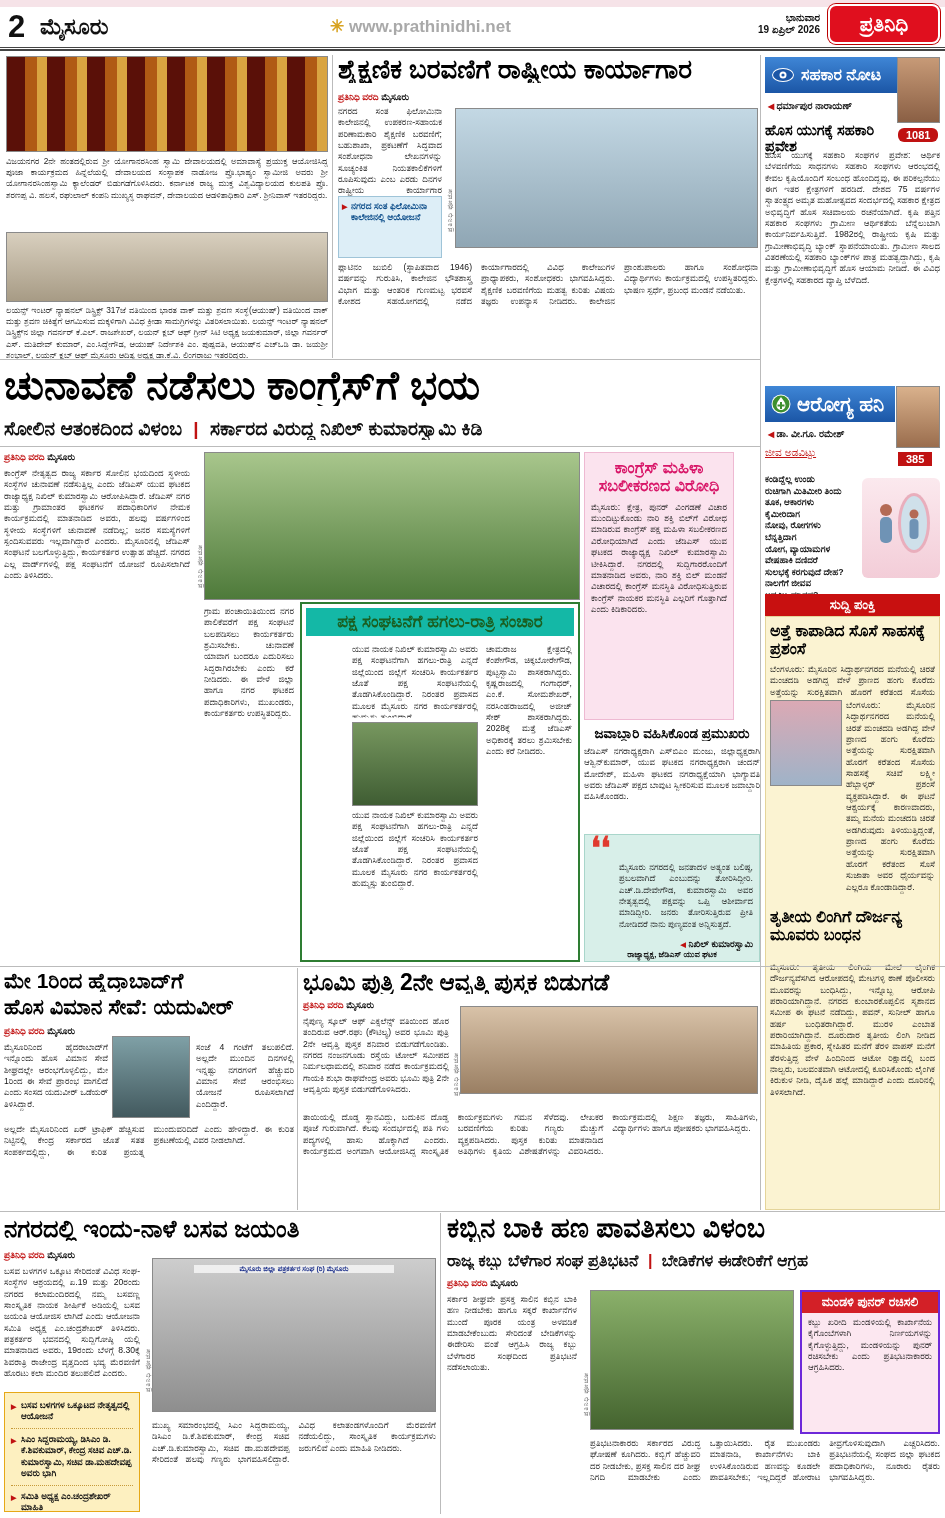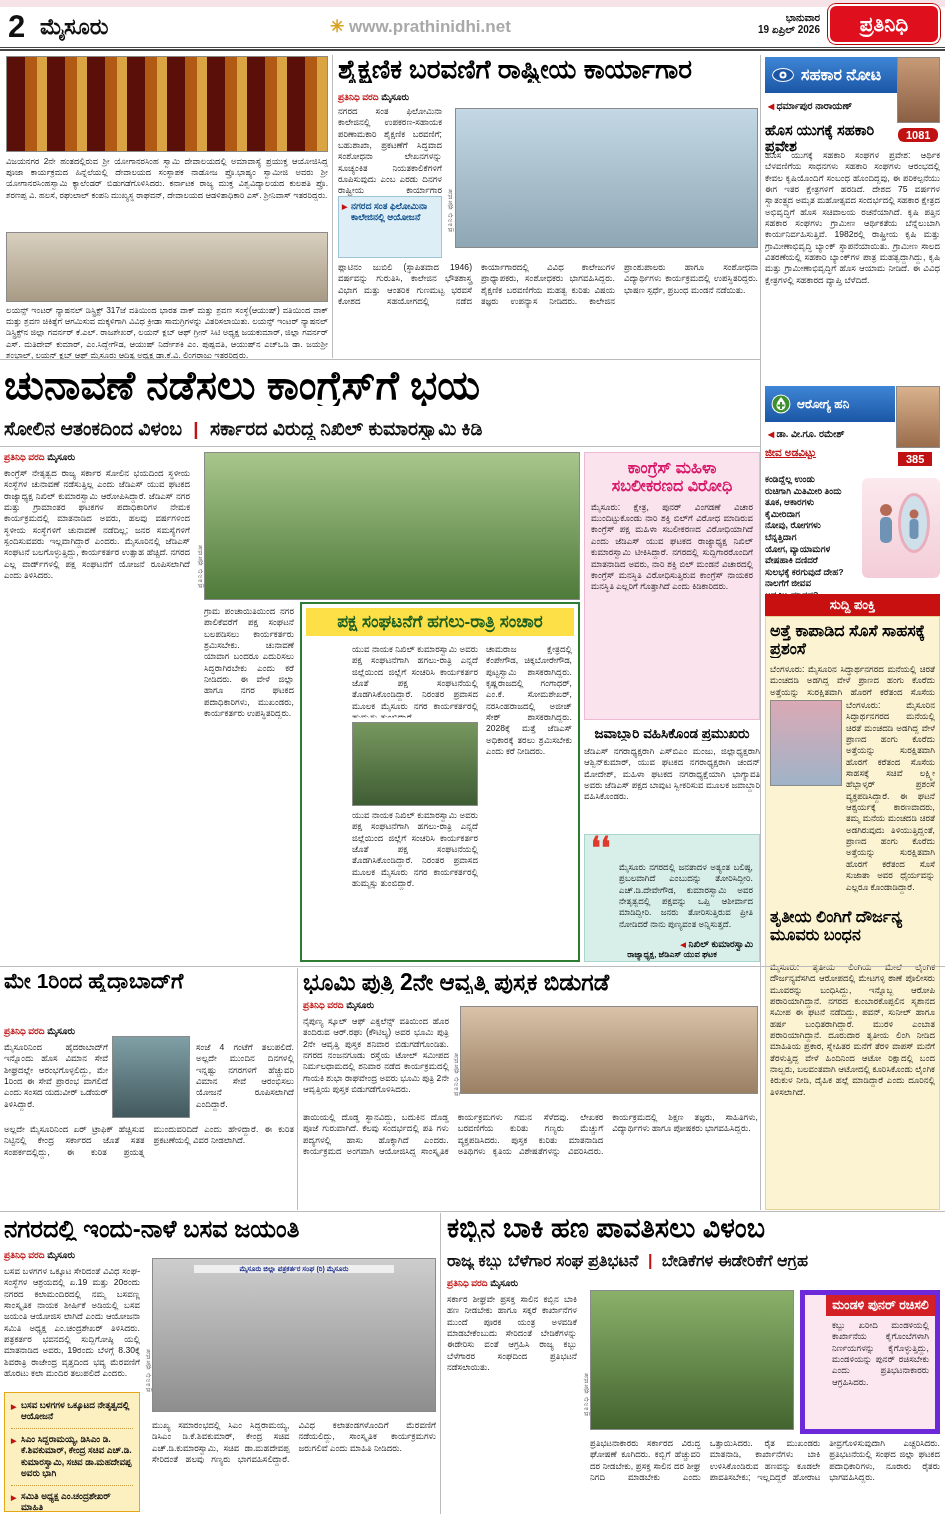--- a/index.html
+++ b/index.html
@@ -83,34 +83,34 @@
         <circle cx="12" cy="8" r="1.6" fill="#1b56a6"></circle>
     </svg>
     <span>ಸಹಕಾರ ನೋಟ</span>
   </div>
   <div class="abs photo" style="left:897px;top:57px;width:43px;height:66px;background:linear-gradient(#c79a77,#8a5f44);"></div>
   <div class="abs authline" style="left:768px;top:100px;">ಧರ್ಮಾಪುರ ನಾರಾಯಣ್</div>
   <div class="abs badge" style="left:898px;top:128px;border-radius:6px;">1081</div>
   <div class="abs hlwrap" style="left:765px;top:122px;width:128px;font-size:14.5px;white-space:normal;">ಹೊಸ ಯುಗಕ್ಕೆ ಸಹಕಾರಿ ಪ್ರವೇಶ</div>
   <div class="abs body" style="left:765px;top:150px;width:175px;height:230px;">ಹೊಸ ಯುಗಕ್ಕೆ ಸಹಕಾರಿ ಸಂಘಗಳ ಪ್ರವೇಶ: ಆರ್ಥಿಕ ಬೆಳವಣಿಗೆಯ ಸಾಧನಗಳು ಸಹಕಾರಿ ಸಂಘಗಳು ಆರಂಭದಲ್ಲಿ ಕೇವಲ ಕೃಷಿಯೊಂದಿಗೆ ಸಂಬಂಧ ಹೊಂದಿದ್ದವು, ಈ ಪರಿಕಲ್ಪನೆಯು ಈಗ ಇತರ ಕ್ಷೇತ್ರಗಳಿಗೆ ಹರಡಿದೆ. ದೇಶದ 75 ವರ್ಷಗಳ ಸ್ವಾತಂತ್ರ್ಯದ ಅಮೃತ ಮಹೋತ್ಸವದ ಸಂದರ್ಭದಲ್ಲಿ ಸಹಕಾರ ಕ್ಷೇತ್ರದ ಅಭಿವೃದ್ಧಿಗೆ ಹೊಸ ಸಚಿವಾಲಯ ರಚನೆಯಾಗಿದೆ. ಕೃಷಿ ಪತ್ತಿನ ಸಹಕಾರ ಸಂಘಗಳು ಗ್ರಾಮೀಣ ಆರ್ಥಿಕತೆಯ ಬೆನ್ನೆಲುಬಾಗಿ ಕಾರ್ಯನಿರ್ವಹಿಸುತ್ತಿವೆ. 1982ರಲ್ಲಿ ರಾಷ್ಟ್ರೀಯ ಕೃಷಿ ಮತ್ತು ಗ್ರಾಮೀಣಾಭಿವೃದ್ಧಿ ಬ್ಯಾಂಕ್ ಸ್ಥಾಪನೆಯಾಯಿತು. ಗ್ರಾಮೀಣ ಸಾಲದ ವಿತರಣೆಯಲ್ಲಿ ಸಹಕಾರಿ ಬ್ಯಾಂಕ್‌ಗಳ ಪಾತ್ರ ಮಹತ್ವದ್ದಾಗಿದ್ದು, ಕೃಷಿ ಮತ್ತು ಗ್ರಾಮೀಣಾಭಿವೃದ್ಧಿಗೆ ಹೊಸ ಆಯಾಮ ನೀಡಿದೆ. ಈ ವಿವಿಧ ಕ್ಷೇತ್ರಗಳಲ್ಲಿ ಸಹಕಾರದ ವ್ಯಾಪ್ತಿ ಬೆಳೆದಿದೆ.</div>
 
-  <div class="abs secbar" style="left:765px;top:386px;width:130px;height:36px;font-size:12px;">
+  <div class="abs secbar" style="left:765px;top:386px;width:130px;height:36px;font-size:20px;">
     <svg width="20" height="22" viewBox="0 0 20 22">
       <circle cx="10" cy="11" r="9.5" fill="#fff"></circle>
         <circle cx="10" cy="11" r="8.5" fill="#3d8f2f"></circle>
       <path d="M10 4 C13 8 14.5 10 14.5 12.5 A4.5 4.5 0 0 1 5.5 12.5 C5.5 10 7 8 10 4Z" fill="#fff"></path>
       <rect x="9" y="9" width="2" height="7" fill="#3d8f2f"></rect>
         <rect x="6.5" y="11.5" width="7" height="2" fill="#3d8f2f"></rect>
     </svg>
     <span>ಆರೋಗ್ಯ ಹನಿ</span>
   </div>
   <div class="abs photo" style="left:896px;top:386px;width:44px;height:62px;background:linear-gradient(#d9b18c,#9a6d4d);"></div>
   <div class="abs authline" style="left:768px;top:428px;">ಡಾ. ವೀ.ಗೂ. ರಮೇಶ್</div>
   <div class="abs badge" style="left:898px;top:452px;text-align:center;">385</div>
-  <div class="abs" style="left:765px;top:446px;font-size:10.5px;font-weight:700;color:#c01212;text-decoration:underline;">ಜೀವ ಅಡವಿಟ್ಟು</div>
+  <div class="abs" style="left:765px;top:446px;font-size:10.5px;font-weight:400;color:#c01212;text-decoration:underline;">ಜೀವ ಅಡವಿಟ್ಟು</div>
   <div class="abs body pre" style="left:765px;top:462px;width:105px;height:130px;font-size:8.8px;font-weight:600;text-align:left;margin-top:12px;">ಕಂಡಿದ್ದೆಲ್ಲ ಉಂಡು
 ರುಚಿಗಾಗಿ ಮಿತಿಮೀರಿ ತಿಂದು
 ತೂಕ, ಆಕಾರಗಳು
 ಕೈಮೀರಿದಾಗ
 ನೋವು, ರೋಗಗಳು
 ಬೆನ್ನತ್ತಿದಾಗ
 ಯೋಗ, ವ್ಯಾಯಾಮಗಳ
 ವೇಷಹಾಕಿ ದಣಿದರೆ
 ಸುಲಭಕ್ಕೆ ಕರಗುವುದೆ ದೇಹ?
 ನಾಲಗೆಗೆ ಜೀವವ
@@ -148,53 +148,54 @@
     <span>ಮೈಸೂರು</span>
   </div>
   <div class="abs body" style="left:4px;top:468px;width:186px;height:494px;">ಕಾಂಗ್ರೆಸ್ ನೇತೃತ್ವದ ರಾಜ್ಯ ಸರ್ಕಾರ ಸೋಲಿನ ಭಯದಿಂದ ಸ್ಥಳೀಯ ಸಂಸ್ಥೆಗಳ ಚುನಾವಣೆ ನಡೆಸುತ್ತಿಲ್ಲ ಎಂದು ಜೆಡಿಎಸ್ ಯುವ ಘಟಕದ ರಾಜ್ಯಾಧ್ಯಕ್ಷ ನಿಖಿಲ್ ಕುಮಾರಸ್ವಾಮಿ ಆರೋಪಿಸಿದ್ದಾರೆ. ಜೆಡಿಎಸ್ ನಗರ ಮತ್ತು ಗ್ರಾಮಾಂತರ ಘಟಕಗಳ ಪದಾಧಿಕಾರಿಗಳ ನೇಮಕ ಕಾರ್ಯಕ್ರಮದಲ್ಲಿ ಮಾತನಾಡಿದ ಅವರು, ಹಲವು ವರ್ಷಗಳಿಂದ ಸ್ಥಳೀಯ ಸಂಸ್ಥೆಗಳಿಗೆ ಚುನಾವಣೆ ನಡೆದಿಲ್ಲ; ಜನರ ಸಮಸ್ಯೆಗಳಿಗೆ ಸ್ಪಂದಿಸುವವರು ಇಲ್ಲವಾಗಿದ್ದಾರೆ ಎಂದರು. ಮೈಸೂರಿನಲ್ಲಿ ಜೆಡಿಎಸ್ ಸಂಘಟನೆ ಬಲಗೊಳ್ಳುತ್ತಿದ್ದು, ಕಾರ್ಯಕರ್ತರ ಉತ್ಸಾಹ ಹೆಚ್ಚಿದೆ. ನಗರದ ಎಲ್ಲ ವಾರ್ಡ್‌ಗಳಲ್ಲಿ ಪಕ್ಷ ಸಂಘಟನೆಗೆ ಯೋಜನೆ ರೂಪಿಸಲಾಗಿದೆ ಎಂದು ತಿಳಿಸಿದರು.</div>
 
   <div class="abs vcredit" style="left:196px;top:458px;height:130px;">ಪ್ರತಿನಿಧಿ ಫೋಟೋ</div>
   <div class="abs photo" style="left:204px;top:452px;width:376px;height:148px;background:linear-gradient(#a8c68c,#4e7a3a);"></div>
 
   <div class="abs body" style="left:204px;top:606px;width:90px;height:356px;">ಗ್ರಾಮ ಪಂಚಾಯಿತಿಯಿಂದ ನಗರ ಪಾಲಿಕೆವರೆಗೆ ಪಕ್ಷ ಸಂಘಟನೆ ಬಲಪಡಿಸಲು ಕಾರ್ಯಕರ್ತರು ಶ್ರಮಿಸಬೇಕು. ಚುನಾವಣೆ ಯಾವಾಗ ಬಂದರೂ ಎದುರಿಸಲು ಸಿದ್ಧರಾಗಿರಬೇಕು ಎಂದು ಕರೆ ನೀಡಿದರು. ಈ ವೇಳೆ ಜಿಲ್ಲಾ ಹಾಗೂ ನಗರ ಘಟಕದ ಪದಾಧಿಕಾರಿಗಳು, ಮುಖಂಡರು, ಕಾರ್ಯಕರ್ತರು ಉಪಸ್ಥಿತರಿದ್ದರು.</div>
 
   <div class="abs" style="left:300px;top:602px;width:280px;height:360px;border:2px solid #2e7d32;box-sizing:border-box;background:#fff;">
-    <div style="margin:4px;background:#fde047;color:#1b5e20;font-weight:800;font-size:17px;text-align:center;
+    <div style="margin:4px;background:#14b8a6;color:#1b5e20;font-weight:800;font-size:17px;text-align:center;
          padding:4px 2px;overflow:hidden;white-space:nowrap;">ಪಕ್ಷ ಸಂಘಟನೆಗೆ ಹಗಲು-ರಾತ್ರಿ ಸಂಚಾರ</div>
     <div style="display:flex;gap:8px;padding:4px 6px;margin-left:44px;">
       <div style="width:128px;">
         <div class="body" style="height:74px;">ಯುವ ನಾಯಕ ನಿಖಿಲ್ ಕುಮಾರಸ್ವಾಮಿ ಅವರು ಪಕ್ಷ ಸಂಘಟನೆಗಾಗಿ ಹಗಲು-ರಾತ್ರಿ ಎನ್ನದೆ ಜಿಲ್ಲೆಯಿಂದ ಜಿಲ್ಲೆಗೆ ಸಂಚರಿಸಿ ಕಾರ್ಯಕರ್ತರ ಜೊತೆ ಪಕ್ಷ ಸಂಘಟನೆಯಲ್ಲಿ ತೊಡಗಿಸಿಕೊಂಡಿದ್ದಾರೆ. ನಿರಂತರ ಪ್ರವಾಸದ ಮೂಲಕ ಮೈಸೂರು ನಗರ ಕಾರ್ಯಕರ್ತರಲ್ಲಿ ಹುಮ್ಮಸ್ಸು ತುಂಬಿದ್ದಾರೆ.</div>
         <div class="photo" style="width:126px;height:84px;margin-top:4px;background:linear-gradient(#77975f,#3f5d33);"></div>
         <div class="body" style="height:120px;margin-top:4px;">ಯುವ ನಾಯಕ ನಿಖಿಲ್ ಕುಮಾರಸ್ವಾಮಿ ಅವರು ಪಕ್ಷ ಸಂಘಟನೆಗಾಗಿ ಹಗಲು-ರಾತ್ರಿ ಎನ್ನದೆ ಜಿಲ್ಲೆಯಿಂದ ಜಿಲ್ಲೆಗೆ ಸಂಚರಿಸಿ ಕಾರ್ಯಕರ್ತರ ಜೊತೆ ಪಕ್ಷ ಸಂಘಟನೆಯಲ್ಲಿ ತೊಡಗಿಸಿಕೊಂಡಿದ್ದಾರೆ. ನಿರಂತರ ಪ್ರವಾಸದ ಮೂಲಕ ಮೈಸೂರು ನಗರ ಕಾರ್ಯಕರ್ತರಲ್ಲಿ ಹುಮ್ಮಸ್ಸು ತುಂಬಿದ್ದಾರೆ.</div>
       </div>
       <div class="body" style="width:128px;height:300px;">ಚಾಮರಾಜ ಕ್ಷೇತ್ರದಲ್ಲಿ ಕೆಂಪೇಗೌಡ, ಚಿಕ್ಕಬೋರೇಗೌಡ, ಪುಟ್ಟಸ್ವಾಮಿ ಶಾಸಕರಾಗಿದ್ದರು. ಕೃಷ್ಣರಾಜದಲ್ಲಿ ಗಂಗಾಧರ್, ಎಂ.ಕೆ. ಸೋಮಶೇಖರ್, ನರಸಿಂಹರಾಜದಲ್ಲಿ ಅಜೀಜ್ ಸೇಠ್ ಶಾಸಕರಾಗಿದ್ದರು. 2028ಕ್ಕೆ ಮತ್ತೆ ಜೆಡಿಎಸ್ ಅಧಿಕಾರಕ್ಕೆ ತರಲು ಶ್ರಮಿಸಬೇಕು ಎಂದು ಕರೆ ನೀಡಿದರು.</div>
     </div>
   </div>
 
-  <div class="abs" style="left:584px;top:452px;width:176px;height:268px;background:#fbe3ee;border:1px solid #eeb9d2;box-sizing:border-box;padding:6px;">
+  <div class="abs" style="left:584px;top:452px;width:150px;height:268px;background:#fbe3ee;border:1px solid #eeb9d2;box-sizing:border-box;padding:6px;">
     <div style="font-size:16px;font-weight:800;color:#d81668;text-align:center;line-height:1.15;">ಕಾಂಗ್ರೆಸ್ ಮಹಿಳಾ ಸಬಲೀಕರಣದ ವಿರೋಧಿ</div>
     <div class="body" style="margin-top:6px;height:200px;">ಮೈಸೂರು: ಕ್ಷೇತ್ರ, ಪುನರ್ ವಿಂಗಡಣೆ ವಿಚಾರ ಮುಂದಿಟ್ಟುಕೊಂಡು ನಾರಿ ಶಕ್ತಿ ಬಿಲ್‌ಗೆ ವಿರೋಧ ಮಾಡಿರುವ ಕಾಂಗ್ರೆಸ್ ಪಕ್ಷ ಮಹಿಳಾ ಸಬಲೀಕರಣದ ವಿರೋಧಿಯಾಗಿದೆ ಎಂದು ಜೆಡಿಎಸ್ ಯುವ ಘಟಕದ ರಾಜ್ಯಾಧ್ಯಕ್ಷ ನಿಖಿಲ್ ಕುಮಾರಸ್ವಾಮಿ ಟೀಕಿಸಿದ್ದಾರೆ. ನಗರದಲ್ಲಿ ಸುದ್ದಿಗಾರರೊಂದಿಗೆ ಮಾತನಾಡಿದ ಅವರು, ನಾರಿ ಶಕ್ತಿ ಬಿಲ್ ಮಂಡನೆ ವಿಚಾರದಲ್ಲಿ ಕಾಂಗ್ರೆಸ್ ಮನಸ್ಥಿತಿ ವಿರೋಧಿಸುತ್ತಿರುವ ಕಾಂಗ್ರೆಸ್ ನಾಯಕರ ಮನಸ್ಥಿತಿ ಎಲ್ಲರಿಗೆ ಗೊತ್ತಾಗಿದೆ ಎಂದು ಕಿಡಿಕಾರಿದರು.</div>
   </div>
 
   <div class="abs hlwrap" style="left:584px;top:726px;width:176px;font-size:13.5px;text-align:center;white-space:normal;">ಜವಾಬ್ದಾರಿ ವಹಿಸಿಕೊಂಡ ಪ್ರಮುಖರು</div>
   <div class="abs body" style="left:584px;top:746px;width:176px;height:84px;">ಜೆಡಿಎಸ್ ನಗರಾಧ್ಯಕ್ಷರಾಗಿ ಎಸ್‌ಬಿಎಂ ಮಂಜು, ಜಿಲ್ಲಾಧ್ಯಕ್ಷರಾಗಿ ಆಶ್ವಿನ್‌ಕುಮಾರ್, ಯುವ ಘಟಕದ ನಗರಾಧ್ಯಕ್ಷರಾಗಿ ಚಂದನ್ ಮೋದೇಶ್, ಮಹಿಳಾ ಘಟಕದ ನಗರಾಧ್ಯಕ್ಷೆಯಾಗಿ ಭಾಗ್ಯಾವತಿ ಅವರು ಜೆಡಿಎಸ್ ಪಕ್ಷದ ಬಾವುಟ ಸ್ವೀಕರಿಸುವ ಮೂಲಕ ಜವಾಬ್ದಾರಿ ವಹಿಸಿಕೊಂಡರು.</div>
 
   <div class="abs" style="left:584px;top:834px;width:176px;height:128px;background:#d8efe9;border:1px solid #a9d6cb;box-sizing:border-box;padding:4px 6px;">
     <span class="qicon">❛❛</span>
     <div class="body" style="height:74px;margin-left:28px;">ಮೈಸೂರು ನಗರದಲ್ಲಿ ಜನತಾದಳ ಅತ್ಯಂತ ಬಲಿಷ್ಠ, ಪ್ರಬಲವಾಗಿದೆ ಎಂಬುದನ್ನು ತೋರಿಸಿದ್ದೀರಿ. ಎಚ್.ಡಿ.ದೇವೇಗೌಡ, ಕುಮಾರಸ್ವಾಮಿ ಅವರ ನೇತೃತ್ವದಲ್ಲಿ ಪಕ್ಷವನ್ನು ಒಪ್ಪಿ ಆಶೀರ್ವಾದ ಮಾಡಿದ್ದೀರಿ. ಜನರು ತೋರಿಸುತ್ತಿರುವ ಪ್ರೀತಿ ನೋಡಿದರೆ ನಾನು ಪುಣ್ಯವಂತ ಅನ್ನಿಸುತ್ತದೆ.</div>
     <div style="text-align:right;font-size:9px;font-weight:800;margin-top:3px;">
       <span style="color:#c01212;font-size:7px;">◀</span>
       <span>ನಿಖಿಲ್ ಕುಮಾರಸ್ವಾಮಿ</span>
     </div>
     <div style="text-align:center;font-size:8px;font-weight:700;">ರಾಜ್ಯಾಧ್ಯಕ್ಷ, ಜೆಡಿಎಸ್ ಯುವ ಘಟಕ</div>
   </div>
 
   <div class="abs hrule" style="left:0;top:966px;width:945px;"></div>
 
   <div class="abs hl" style="left:4px;top:970px;width:290px;font-size:21px;">ಮೇ 1ರಿಂದ ಹೈದ್ರಾಬಾದ್‌ಗೆ</div>
+  <div class="abs hl" style="left:4px;top:996px;width:290px;font-size:21px;">ಹೊಸ ವಿಮಾನ ಸೇವೆ: ಯದುವೀರ್</div>
   <div class="abs byline" style="left:4px;top:1026px;">
     <span class="ag">ಪ್ರತಿನಿಧಿ ವರದಿ</span>
     <span>ಮೈಸೂರು</span>
   </div>
   <div class="abs body" style="left:4px;top:1042px;width:104px;height:76px;">ಮೈಸೂರಿನಿಂದ ಹೈದರಾಬಾದ್‌ಗೆ ಇನ್ನೊಂದು ಹೊಸ ವಿಮಾನ ಸೇವೆ ಶೀಘ್ರದಲ್ಲೇ ಆರಂಭಗೊಳ್ಳಲಿದ್ದು, ಮೇ 1ರಿಂದ ಈ ಸೇವೆ ಪ್ರಾರಂಭ ವಾಗಲಿದೆ ಎಂದು ಸಂಸದ ಯದುವೀರ್ ಒಡೆಯರ್ ತಿಳಿಸಿದ್ದಾರೆ.</div>
   <div class="abs photo" style="left:112px;top:1036px;width:78px;height:82px;background:linear-gradient(#7fa0a6,#42595e);"></div>
   <div class="abs body" style="left:196px;top:1042px;width:98px;height:76px;">ಸಂಜೆ 4 ಗಂಟೆಗೆ ತಲುಪಲಿದೆ. ಅಲ್ಲದೇ ಮುಂದಿನ ದಿನಗಳಲ್ಲಿ ಇನ್ನಷ್ಟು ನಗರಗಳಿಗೆ ಹೆಚ್ಚುವರಿ ವಿಮಾನ ಸೇವೆ ಆರಂಭಿಸಲು ಯೋಜನೆ ರೂಪಿಸಲಾಗಿದೆ ಎಂದಿದ್ದಾರೆ.</div>
   <div class="abs body cols2" style="left:4px;top:1124px;width:290px;height:84px;">ಅಲ್ಲದೇ ಮೈಸೂರಿನಿಂದ ಏರ್ ಟ್ರಾಫಿಕ್ ಹೆಚ್ಚಿಸುವ ನಿಟ್ಟಿನಲ್ಲಿ ಕೇಂದ್ರ ಸರ್ಕಾರದ ಜೊತೆ ಸತತ ಸಂಪರ್ಕದಲ್ಲಿದ್ದು, ಈ ಕುರಿತ ಪ್ರಯತ್ನ ಮುಂದುವರಿದಿದೆ ಎಂದು ಹೇಳಿದ್ದಾರೆ. ಈ ಕುರಿತ ಪ್ರಕಟಣೆಯಲ್ಲಿ ವಿವರ ನೀಡಲಾಗಿದೆ.</div>
 
   <div class="abs vrule" style="left:297px;top:968px;height:242px;"></div>
@@ -236,19 +237,19 @@
     <span style="color:#c01212;padding:0 5px;">|</span>
     <span>ಬೇಡಿಕೆಗಳ ಈಡೇರಿಕೆಗೆ ಆಗ್ರಹ</span>
   </div>
   <div class="abs byline" style="left:447px;top:1278px;">
     <span class="ag">ಪ್ರತಿನಿಧಿ ವರದಿ</span>
     <span>ಮೈಸೂರು</span>
   </div>
   <div class="abs body" style="left:447px;top:1294px;width:130px;height:218px;">ಸರ್ಕಾರ ಶೀಘ್ರವೇ ಪ್ರಸಕ್ತ ಸಾಲಿನ ಕಬ್ಬಿನ ಬಾಕಿ ಹಣ ನೀಡಬೇಕು ಹಾಗೂ ಸಕ್ಕರೆ ಕಾರ್ಖಾನೆಗಳ ಮುಂದೆ ಪೂರಕ ಯಂತ್ರ ಅಳವಡಿಕೆ ಮಾಡಬೇಕೆಂಬುದು ಸೇರಿದಂತೆ ಬೇಡಿಕೆಗಳನ್ನು ಈಡೇರಿಸು ವಂತೆ ಆಗ್ರಹಿಸಿ ರಾಜ್ಯ ಕಬ್ಬು ಬೆಳೆಗಾರರ ಸಂಘದಿಂದ ಪ್ರತಿಭಟನೆ ನಡೆಸಲಾಯಿತು.</div>
   <div class="abs vcredit" style="left:582px;top:1296px;height:120px;">ಪ್ರತಿನಿಧಿ ಫೋಟೋ</div>
   <div class="abs photo" style="left:590px;top:1290px;width:204px;height:140px;background:linear-gradient(#8ab06a,#44642f);"></div>
-  <div class="abs" style="left:800px;top:1290px;width:140px;height:144px;background:#fce7f0;border:5px solid #6d28d9;box-sizing:border-box;padding-left:21px;">
+  <div class="abs" style="left:800px;top:1290px;width:140px;height:144px;background:#fce7f0;border:2px solid #6d28d9;box-sizing:border-box;">
     <div style="background:#d32027;color:#fff;font-weight:800;font-size:12.5px;text-align:center;padding:3px 2px;overflow:hidden;white-space:nowrap;">ಮಂಡಳಿ ಪುನರ್ ರಚಿಸಲಿ</div>
     <div class="body" style="padding:4px 6px;height:108px;">ಕಬ್ಬು ಖರೀದಿ ಮಂಡಳಿಯಲ್ಲಿ ಕಾರ್ಖಾನೆಯ ಕೈಗೊಂಬೆಗಳಾಗಿ ನಿರ್ಣಯಗಳನ್ನು ಕೈಗೊಳ್ಳುತ್ತಿದ್ದು, ಮಂಡಳಿಯನ್ನು ಪುನರ್ ರಚಿಸಬೇಕು ಎಂದು ಪ್ರತಿಭಟನಾಕಾರರು ಆಗ್ರಹಿಸಿದರು.</div>
   </div>
   <div class="abs body cols3" style="left:590px;top:1438px;width:350px;height:74px;">ಪ್ರತಿಭಟನಾಕಾರರು ಸರ್ಕಾರದ ವಿರುದ್ಧ ಘೋಷಣೆ ಕೂಗಿದರು. ಕಬ್ಬಿಗೆ ಹೆಚ್ಚುವರಿ ದರ ನೀಡಬೇಕು, ಪ್ರಸಕ್ತ ಸಾಲಿನ ದರ ಶೀಘ್ರ ನಿಗದಿ ಮಾಡಬೇಕು ಎಂದು ಒತ್ತಾಯಿಸಿದರು. ರೈತ ಮುಖಂಡರು ಮಾತನಾಡಿ, ಕಾರ್ಖಾನೆಗಳು ಬಾಕಿ ಉಳಿಸಿಕೊಂಡಿರುವ ಹಣವನ್ನು ಕೂಡಲೇ ಪಾವತಿಸಬೇಕು; ಇಲ್ಲದಿದ್ದರೆ ಹೋರಾಟ ತೀವ್ರಗೊಳಿಸುವುದಾಗಿ ಎಚ್ಚರಿಸಿದರು. ಪ್ರತಿಭಟನೆಯಲ್ಲಿ ಸಂಘದ ಜಿಲ್ಲಾ ಘಟಕದ ಪದಾಧಿಕಾರಿಗಳು, ನೂರಾರು ರೈತರು ಭಾಗವಹಿಸಿದ್ದರು.</div>
 
 </div>
 
 </body></html>

